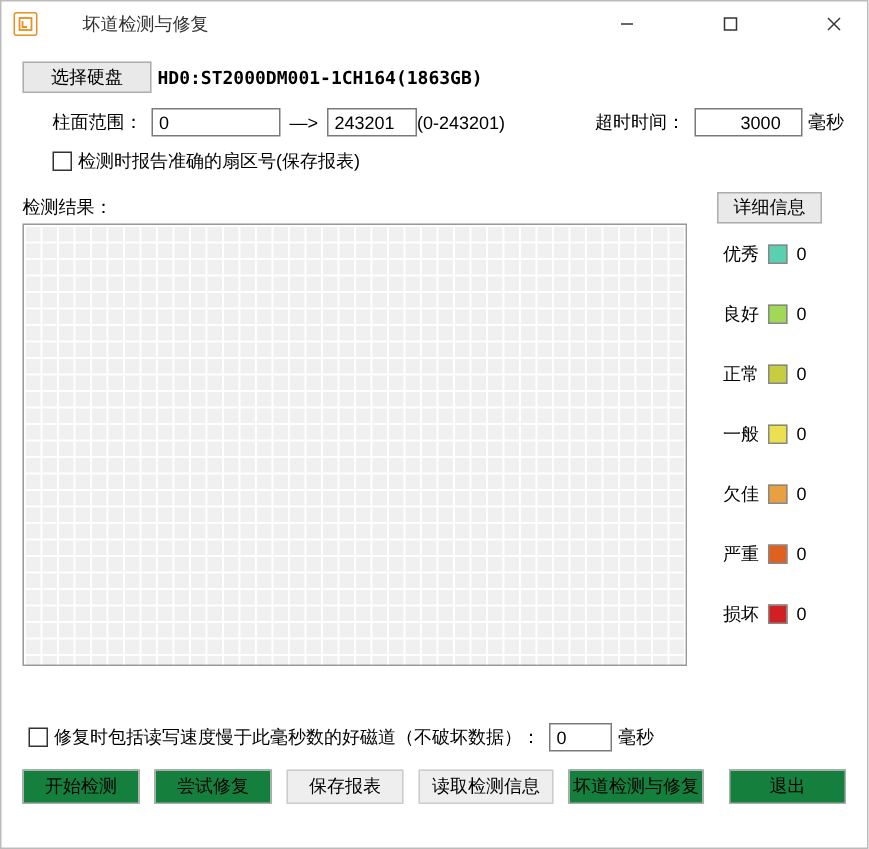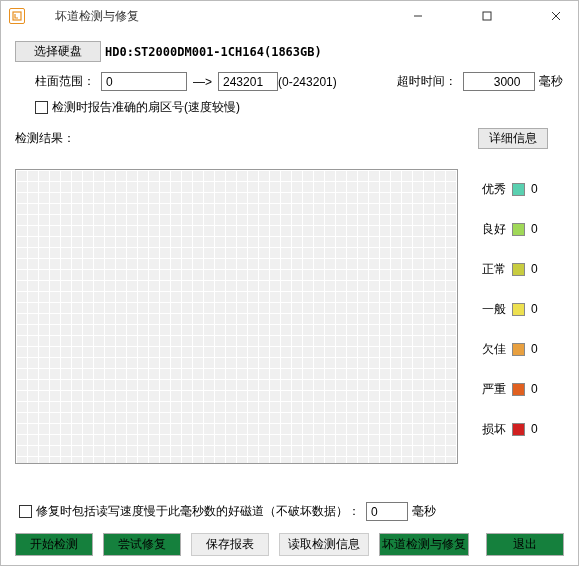--- a/index.html
+++ b/index.html
@@ -30,21 +30,21 @@
 .range-hint { margin-left: 0; }
 .lbl-timeout { margin-left: 60px; }
 .input-timeout { width: 72px; margin-left: 6px; padding-left: 30px; }
 .lbl-ms { margin-left: 4px; }
 
 
 .row-chk { display: flex; align-items: center; margin-left: 20px; margin-bottom: 12px; }
 .chk { width: 13px; height: 13px; border: 1px solid #333; margin-right: 4px; }
 
 
-.row-result { display: flex; align-items: center; margin-bottom: 20px; }
+.row-result { display: flex; align-items: center; margin-bottom: 0; }
 .lbl-result { flex: 1; }
 .btn-detail { width: 70px; height: 21px; background: #e9e9e9; border: 1px solid #adadad; display: flex; align-items: center; justify-content: center; margin-right: 16px; }
 
 
 .grid-area { display: flex; }
 .grid-box { width: 443px; height: 295px; background: #f0f0f0; border: 1px solid #999; position: relative; overflow: hidden; }
 .grid-lines { position: absolute; inset: 0; 
   background-image: linear-gradient(to right, #fff 1px, transparent 1px), linear-gradient(to bottom, #fff 1px, transparent 1px);
   background-size: 11px 11px; }
 
@@ -113,21 +113,21 @@
     <span class="arrow">—&gt;</span>
     <input class="input-box input-cyl-end" value="243201" style="">
     <span class="range-hint">(0-243201)</span>
     <span class="lbl-timeout">超时时间：</span>
     <input class="input-box input-timeout" value="3000" style="">
     <span class="lbl-ms">毫秒</span>
   </div>
 
   <div class="row-chk">
     <span class="chk"></span>
-    <span>检测时报告准确的扇区号(速度较慢)</span>
+    <span>检测时报告准确的扇区号(保存报表)</span>
   </div>
 
   <div class="row-result">
     <span class="lbl-result">检测结果：</span>
     <div class="btn-detail">详细信息</div>
   </div>
 
   <div class="grid-area">
     <div class="grid-box">
       <div class="grid-lines"></div>

